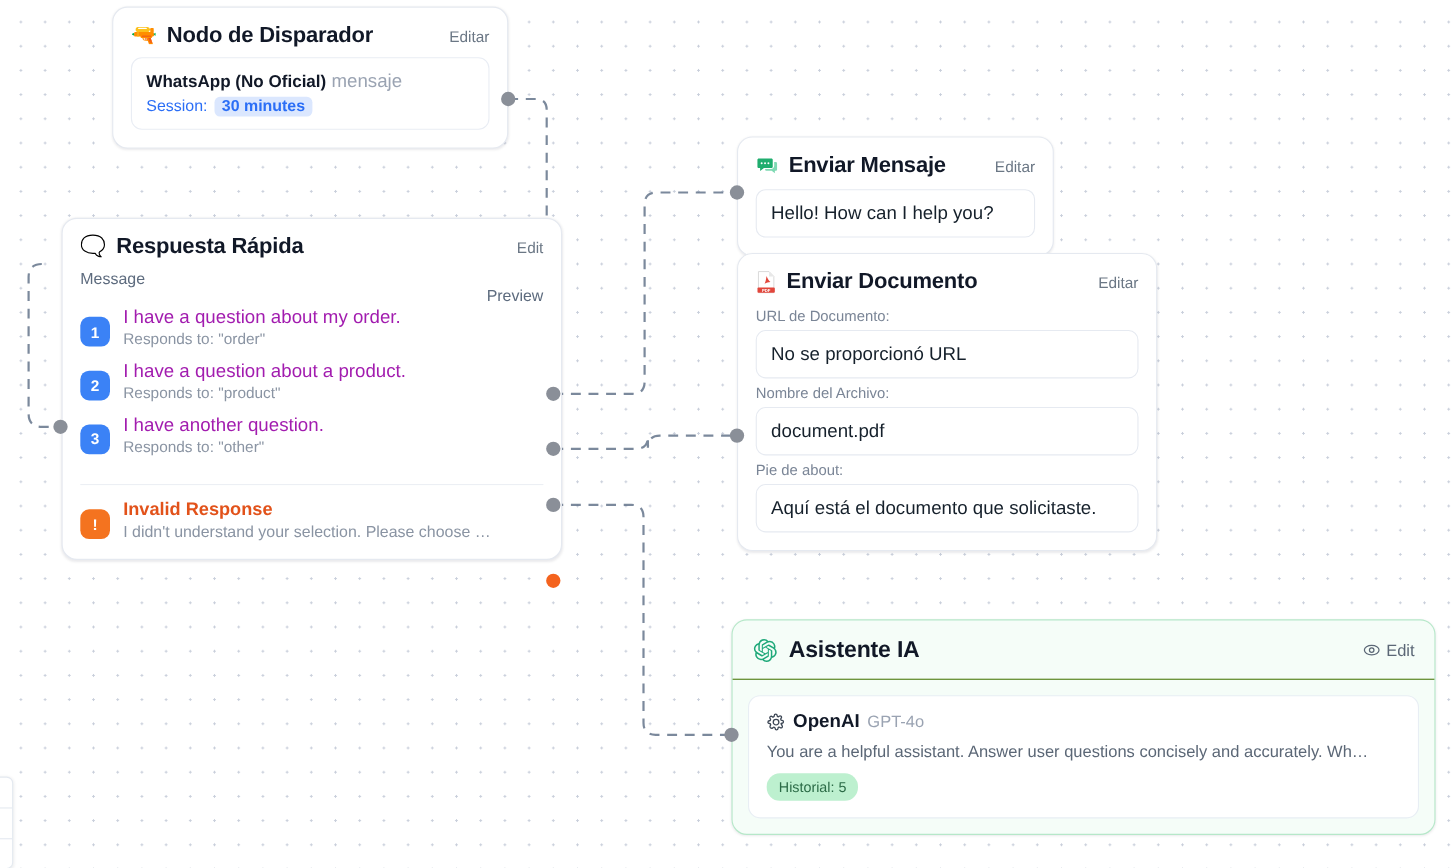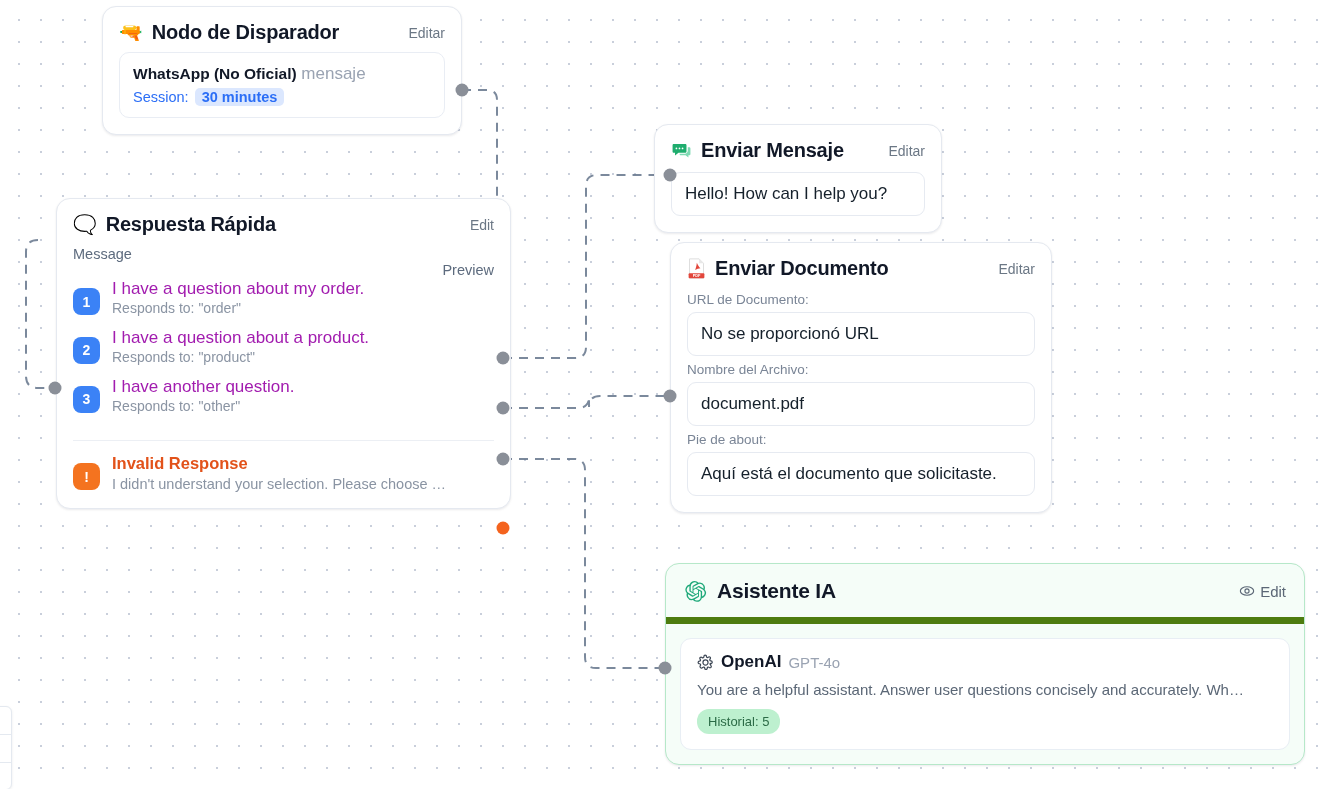--- a/index.html
+++ b/index.html
@@ -85,36 +85,36 @@
   }
   .qr-num.err { background: #f4731f; }
   .qr-text { line-height: 1.25; }
   .qr-t1 { font-size: 17px; color: #a21caf; }
   .qr-t2 { font-size: 14px; color: #8a94a3; margin-top: 1px; }
   .qr-t1.err { color: #e2521a; font-weight: 700; font-size: 16.5px; }
   .qr-t2.err { color: #8a94a3; font-size: 14.5px; }
   .qr-sep { height: 1px; background: #eceff4; margin: 10px 16px 12px 16px; }
 
   
-  #node-msg { left: 654px; top: 124px; width: 288px; }
+  #node-msg { left: 670px; top: 124px; width: 288px; }
   #node-msg .field-box { margin: 4px 16px 16px 16px; font-size: 17px; padding: 11px 13px; }
 
   
-  #node-doc { left: 670px; top: 242px; width: 382px; }
+  #node-doc { left: 670px; top: 230px; width: 382px; }
   #node-doc .body { padding: 0 16px 16px 16px; }
   #node-doc .field-box { font-size: 17px; padding: 11px 13px; }
 
   
   #node-ai {
     left: 665px; top: 563px; width: 640px;
     border: 1px solid #b6e8c9; border-radius: 14px; background: #f5fdf8;
   }
   #node-ai .ai-head {
     display: flex; align-items: center; gap: 10px; padding: 15px 18px 14px 18px;
-    border-bottom: 7px solid #4d7c0f;
+    border-bottom: 1px solid #4d7c0f;
   }
   #node-ai .node-title { font-size: 21px; }
   #node-ai .node-edit { color: #5b6776; font-size: 15px; }
   .ai-body { padding: 14px; }
   .ai-card { background: #fff; border: 1px solid #e8eef4; border-radius: 11px; padding: 13px 16px 15px 16px; }
   .ai-model { display: flex; align-items: center; gap: 7px; margin-bottom: 9px; }
   .ai-model .m-name { font-size: 17px; font-weight: 700; color: #111827; }
   .ai-model .m-ver { font-size: 15px; color: #9aa3b2; }
   .ai-prompt { font-size: 15px; color: #5b6776; white-space: nowrap; overflow: hidden; text-overflow: ellipsis; margin-bottom: 11px; }
   .ai-pill {

